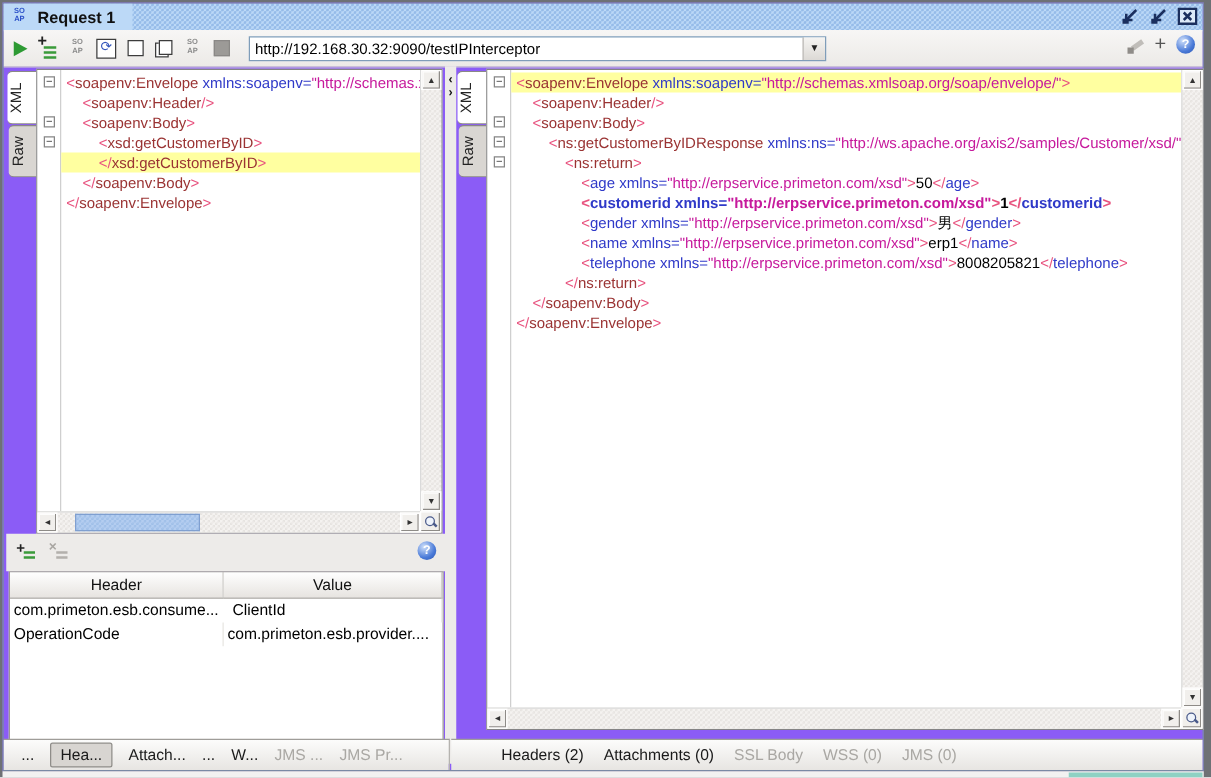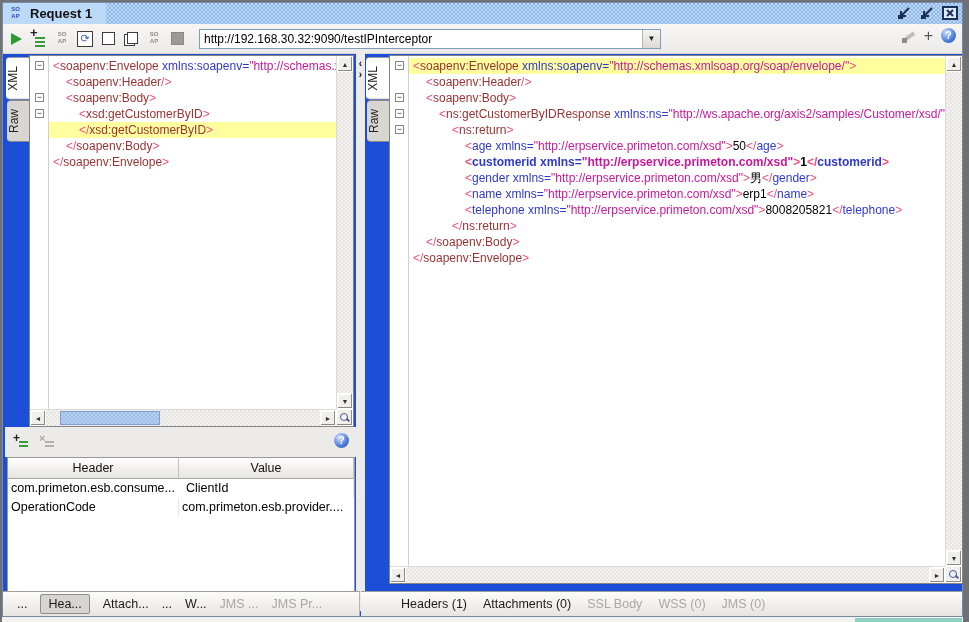--- a/index.html
+++ b/index.html
@@ -1,18 +1,18 @@
 <!DOCTYPE html>
 <html style="--syntax-bracket: #e8537f; --syntax-tag: #9a3333; --syntax-tag-plain: #2f39c8; --syntax-attr: #2f39c8; --syntax-value: #c6199c; --syntax-text: #000000; --line-highlight: #ffffa0; --titlebar-blue: #bcd9f7; --help-blue: #4a7ad8; --teal-bar: #8ed1c3;"><head>
 <meta charset="utf-8">
 <style>
   html,body{margin:0;padding:0;}
   body{font-family:"Liberation Sans",sans-serif;}
   .root{position:relative;width:969px;height:622px;background:#6e7175;overflow:hidden;}
-  .window{position:absolute;left:2px;top:2px;width:961px;height:615px;background:#1d4ed8;border:1px solid #7a8aa5;box-sizing:border-box;}
+  .window{position:absolute;left:2px;top:2px;width:961px;height:615px;background:#8b5cf6;border:1px solid #7a8aa5;box-sizing:border-box;}
 
   
   .titlebar{position:absolute;left:0;top:0;right:0;height:21px;
     background-color:#bcd9f7;
     background-image:linear-gradient(45deg,#8fb6e6 25%,transparent 25%,transparent 75%,#8fb6e6 75%),
                      linear-gradient(45deg,#8fb6e6 25%,transparent 25%,transparent 75%,#8fb6e6 75%);
     background-size:4px 4px;background-position:0 0,2px 2px;
     border-bottom:1px solid #7da4d4;display:flex;align-items:center;}
   .title-solid{display:flex;align-items:center;height:100%;background:#bcd9f7;padding:0 14px 0 4px;}
   .soapicon{width:17px;height:15px;font-size:6px;font-weight:bold;line-height:7px;color:#2b50c8;text-align:center;}
@@ -398,21 +398,21 @@
       </div>
       <div class="corner">
           <span class="mag">
             <span class="lens"></span>
             <span class="stick"></span>
           </span>
         </div>
     </div>
 
     <div class="bstrip bstrip-right">
-        <span class="btab ">Headers (1)</span>
+        <span class="btab ">Headers (2)</span>
         <span class="btab ">Attachments (0)</span>
         <span class="btab disabled">SSL Body</span>
         <span class="btab disabled">WSS (0)</span>
         <span class="btab disabled">JMS (0)</span>
       </div>
   </div>
 
   <div class="below"></div>
   <div class="tealbar"></div>
 </div>

